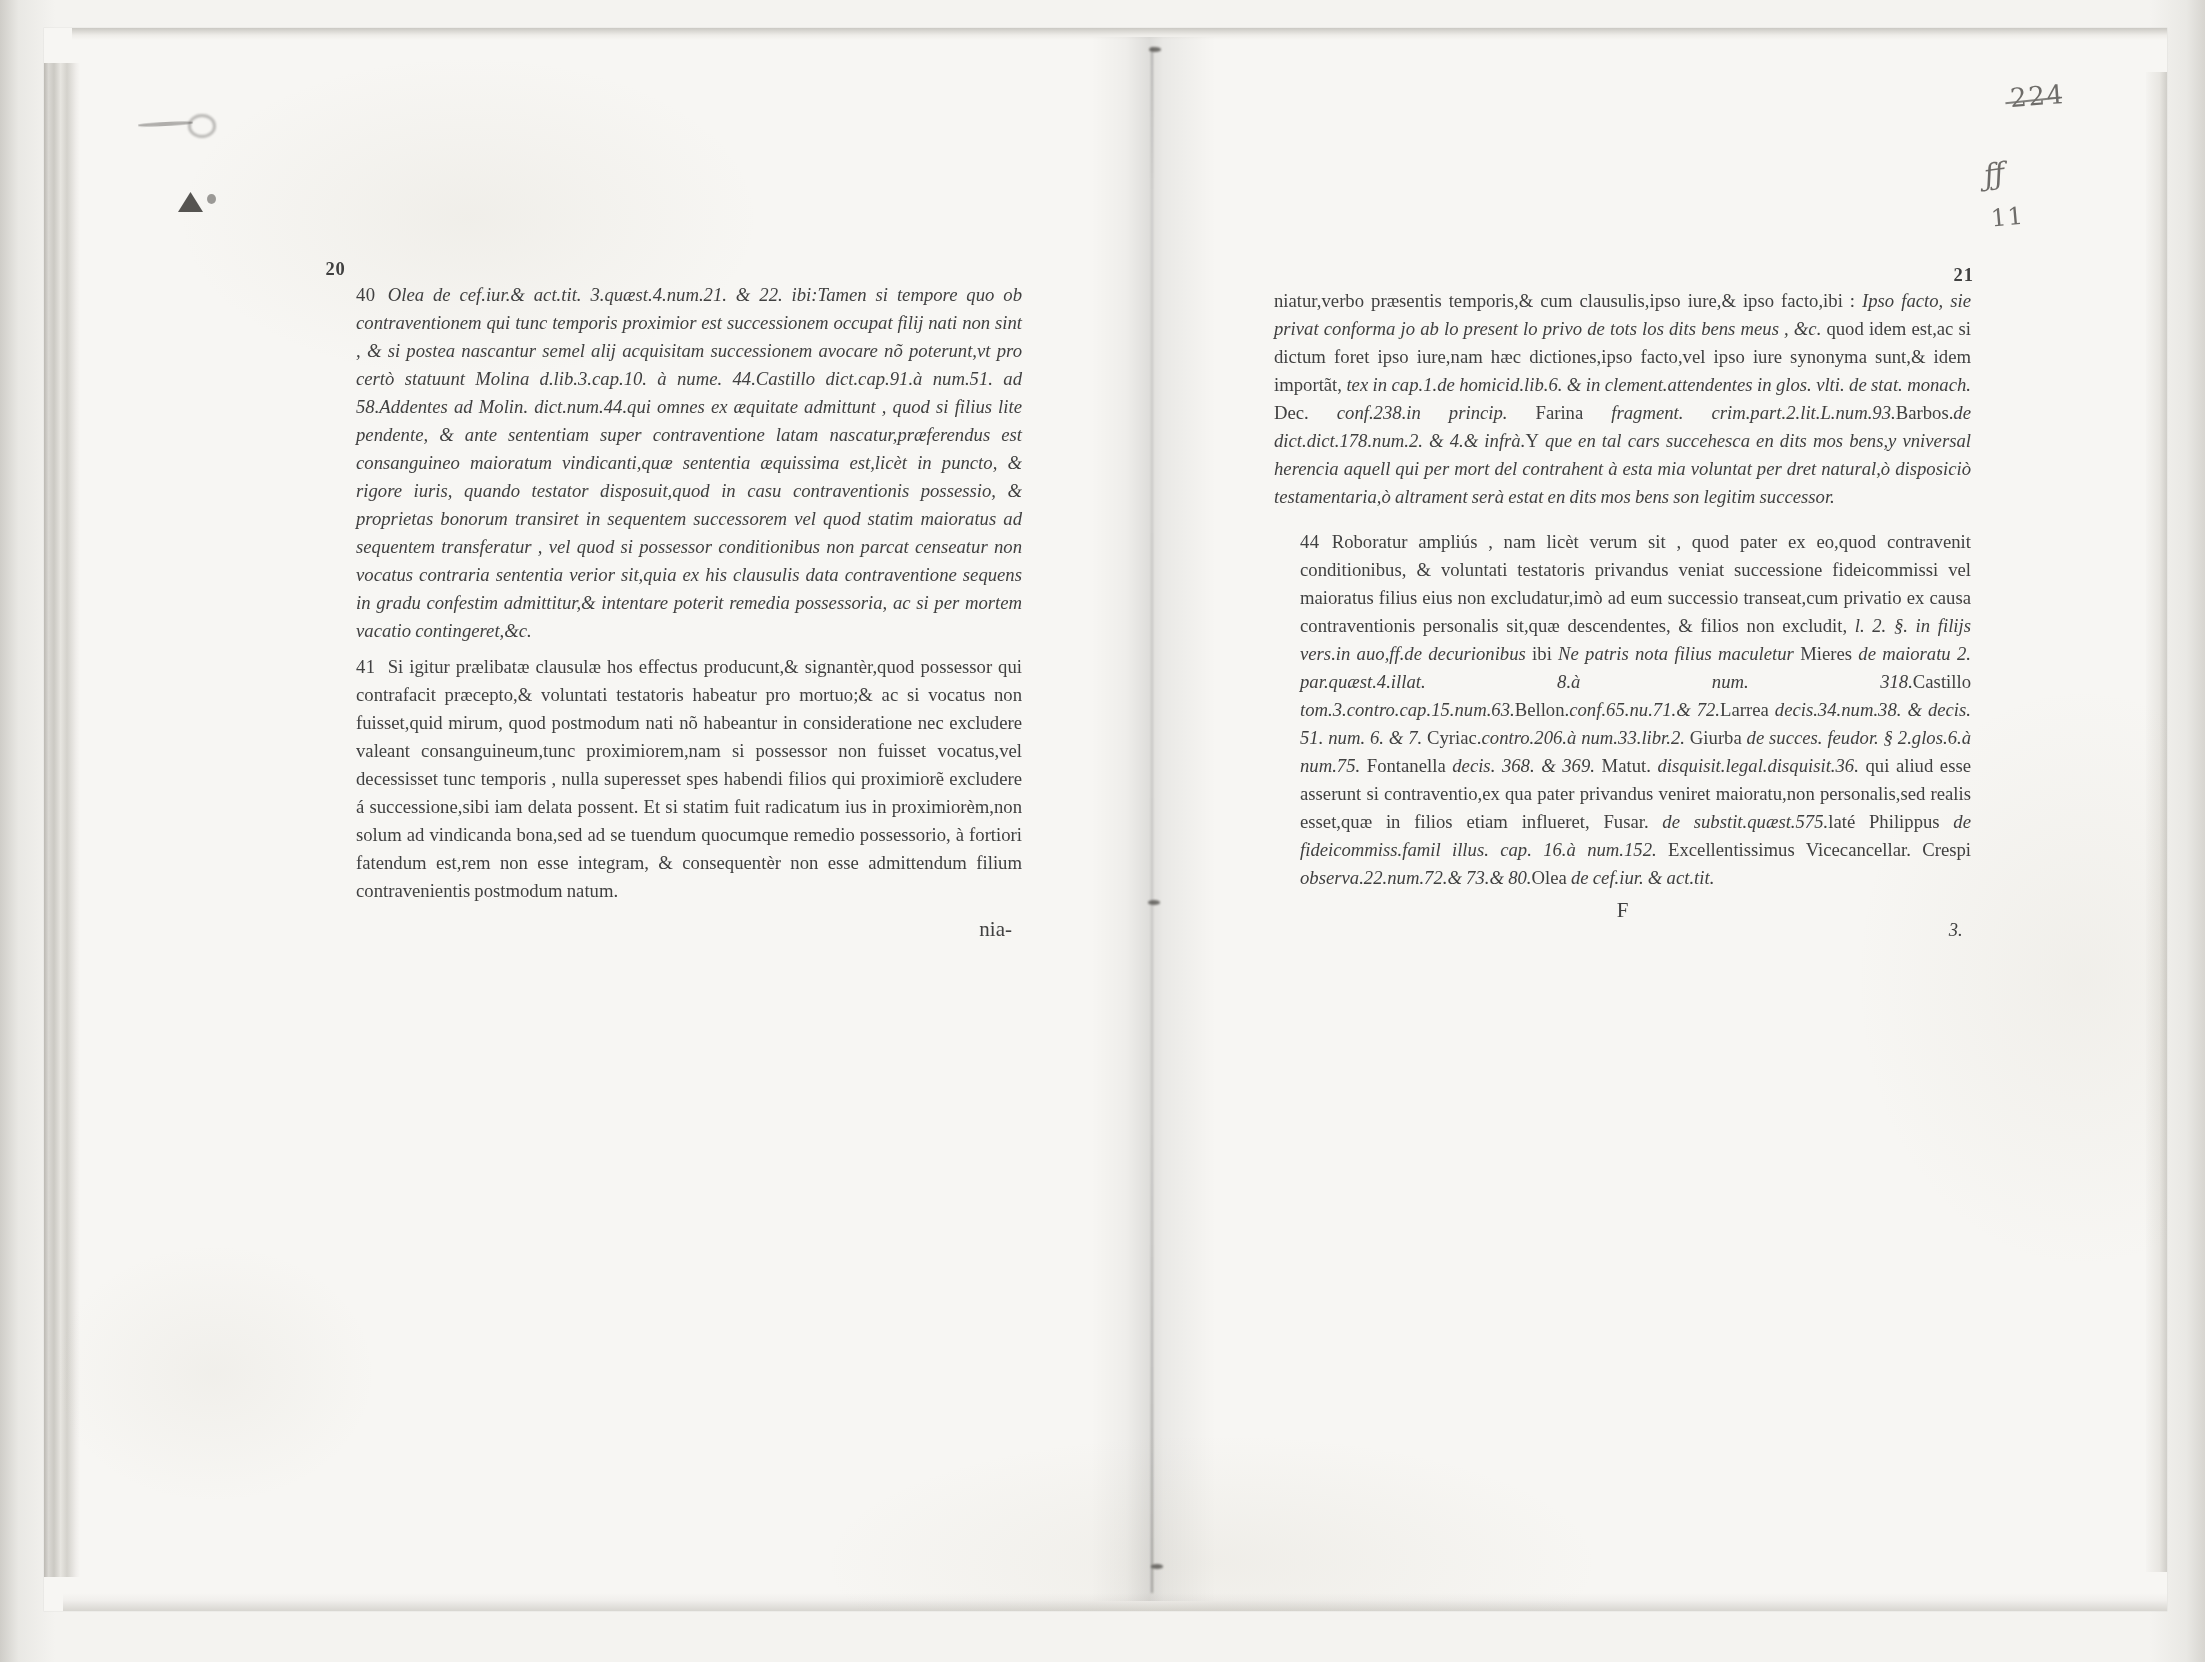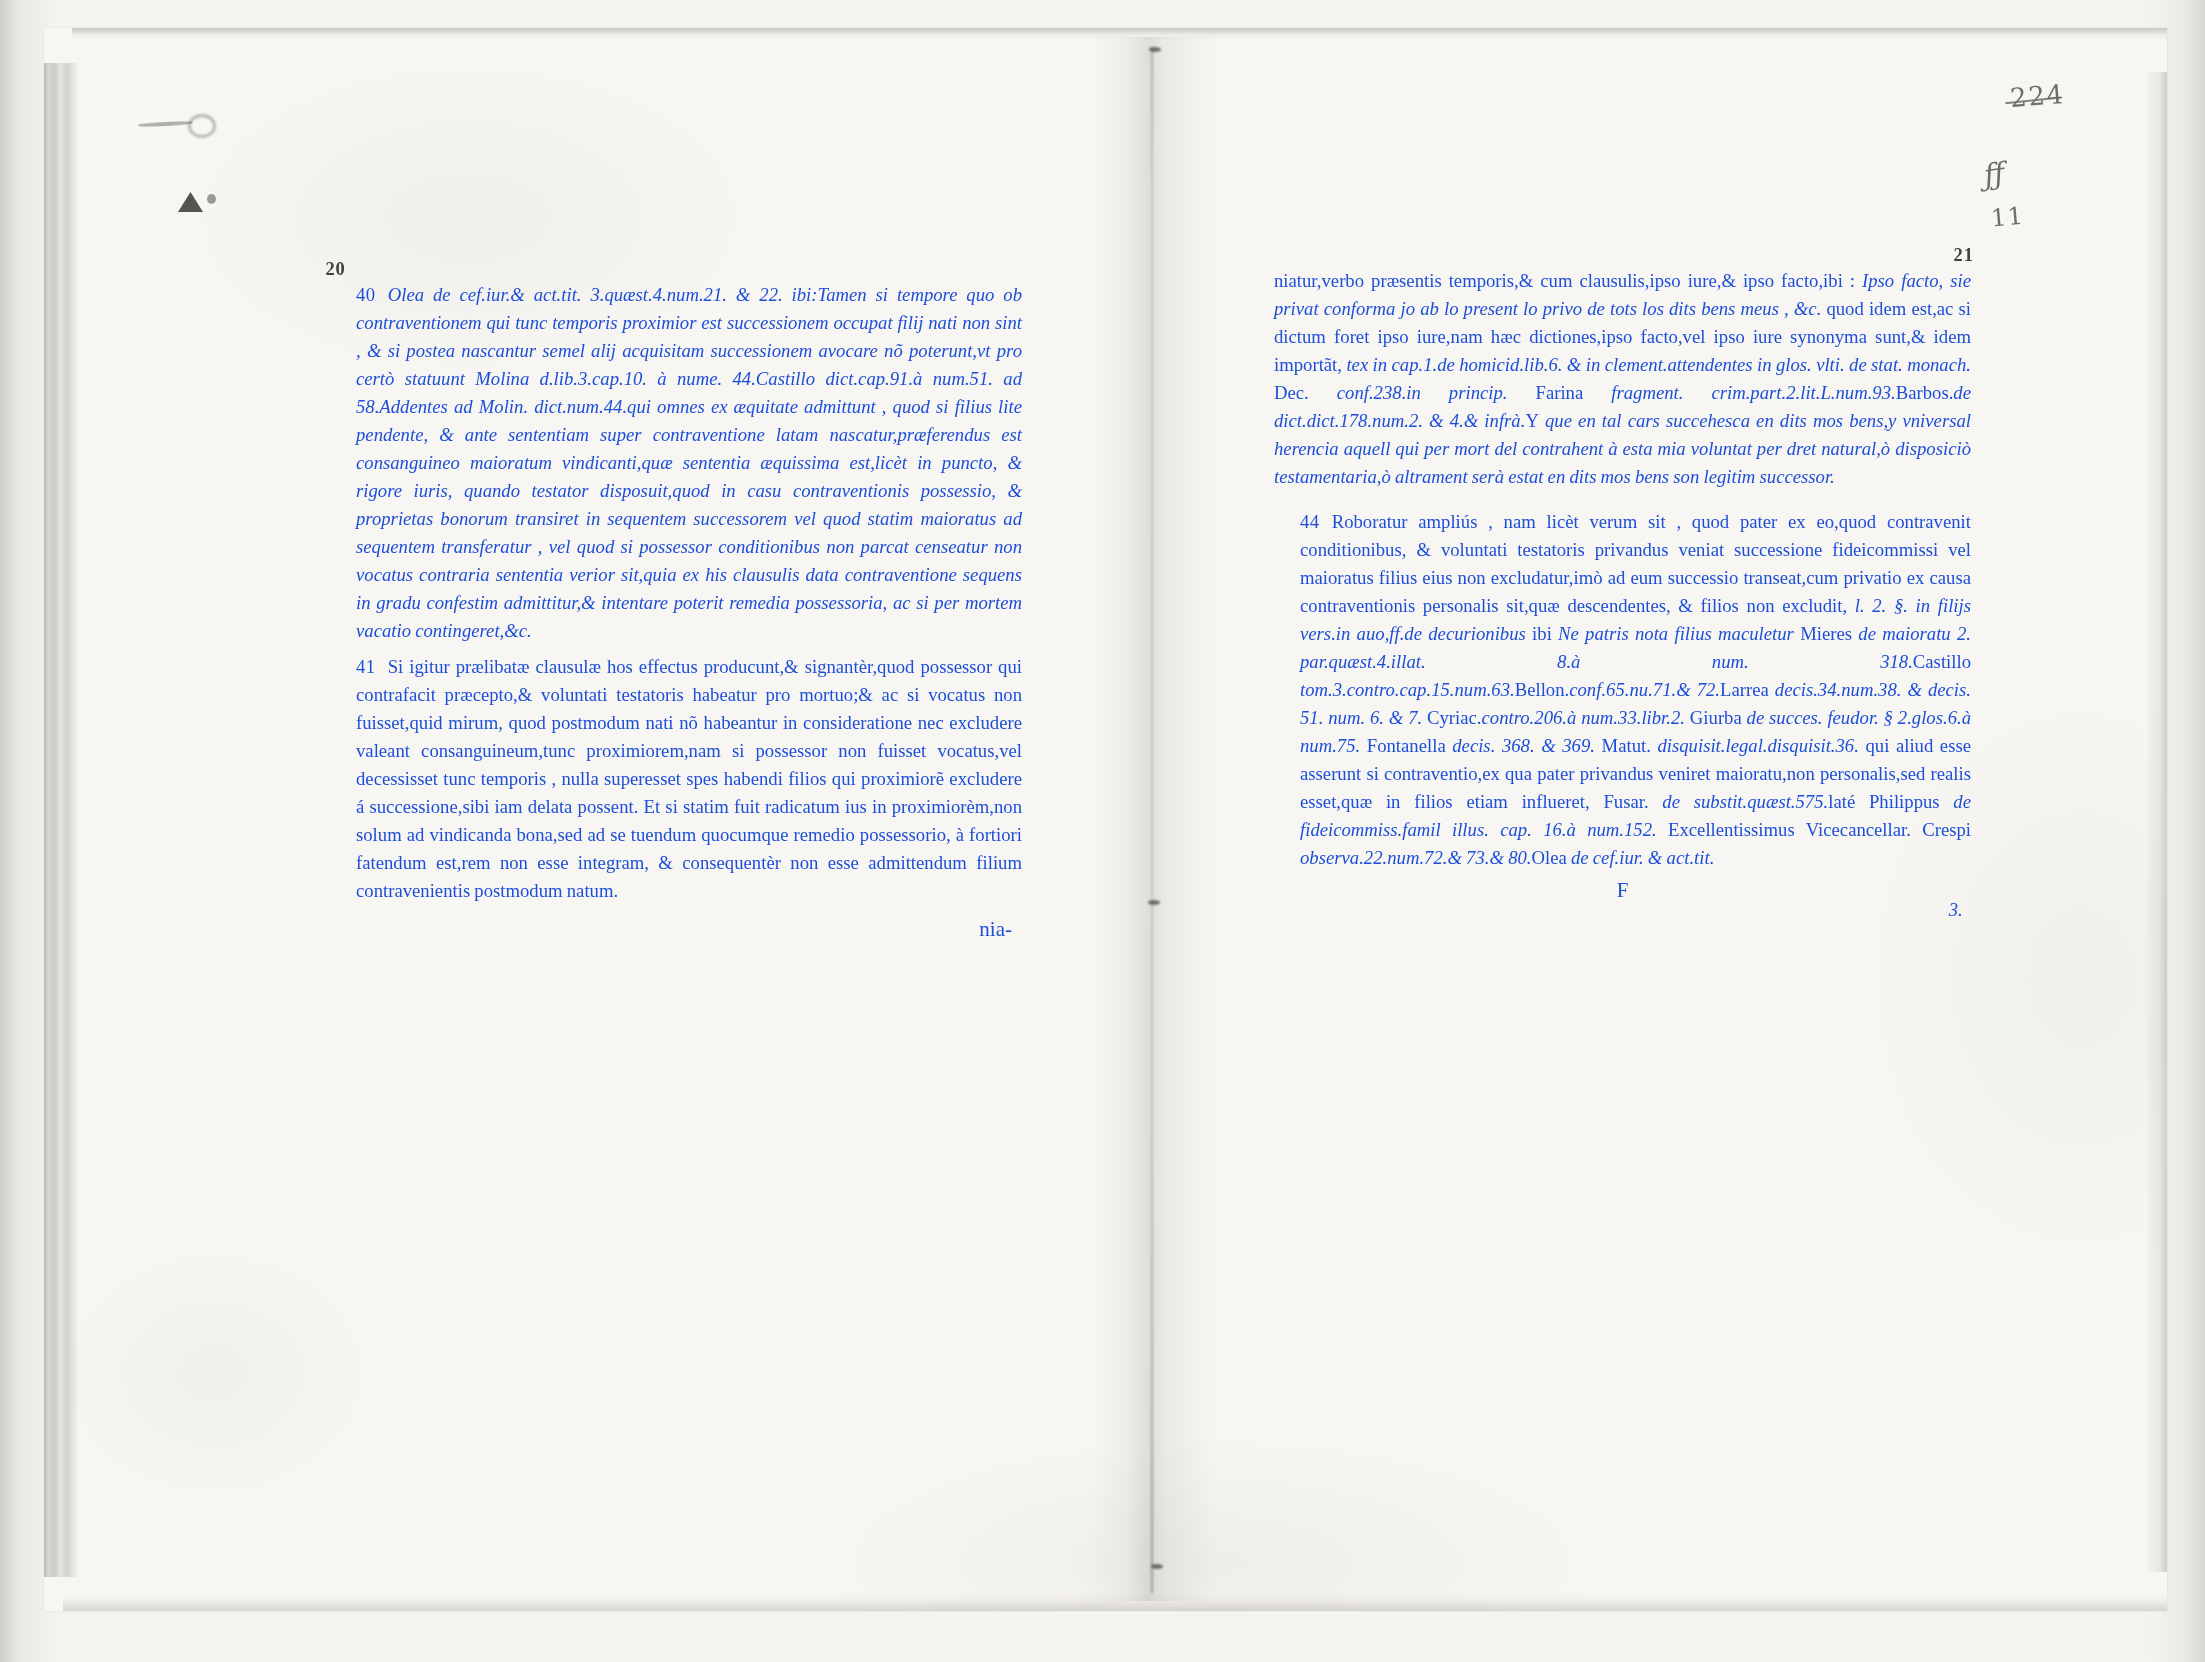--- a/index.html
+++ b/index.html
@@ -78,35 +78,35 @@
     background:
       radial-gradient(ellipse 415px 231px at 20% 12%,rgba(180,172,150,.10),transparent 70%),
       radial-gradient(ellipse 323px 415px at 96% 60%,rgba(175,167,145,.09),transparent 70%),
       radial-gradient(ellipse 554px 185px at 55% 97%,rgba(170,162,140,.10),transparent 70%),
       radial-gradient(ellipse 231px 185px at 8% 85%,rgba(165,158,138,.08),transparent 70%);
   }
 
   
   .page{position:absolute;}
   .page-left{ left:286px; top:231px; width:692px; }
-  .page-right{ left:1230px; top:217px; width:697px; }
+  .page-right{ left:1230px; top:237px; width:697px; }
 
   .folio{
     font-family:"Liberation Serif",serif;
     font-size:18.5px; font-weight:700; color:#404040;
     letter-spacing:0.9px;
     height:22px;
   }
   .folio-left{ text-align:left; margin-left:-4.6px; }
   .folio-right{ text-align:right; margin-right:-2.8px; }
 
   .col{
     font-size:18.7px;
     line-height:28px;
-    color:#1d4ed8;
+    color:#404040;
     text-align:justify;
     text-justify:inter-word;
     word-spacing:-0.5px;
   }
   .col p{margin:0;}
   .blk{margin:0;}
 
   
   .it{ font-style:italic; }
   .rm{ font-style:normal; }

